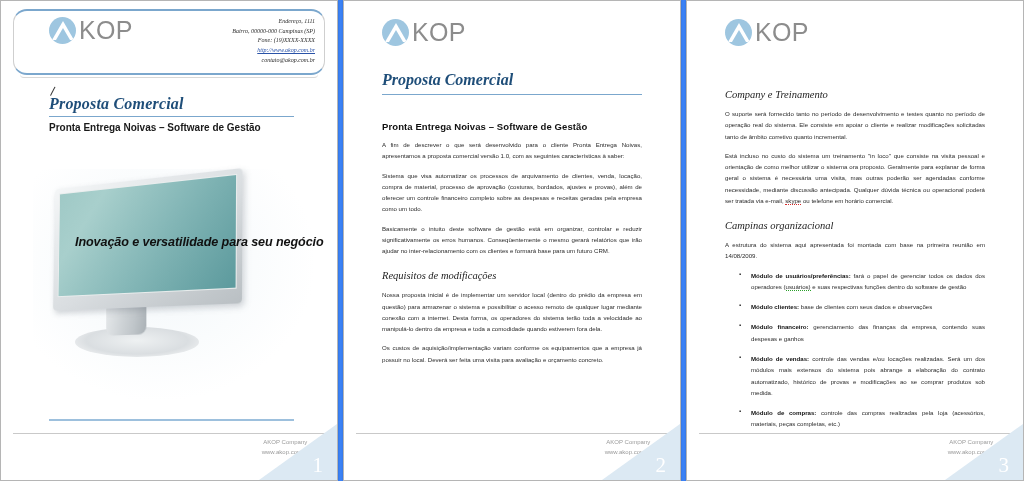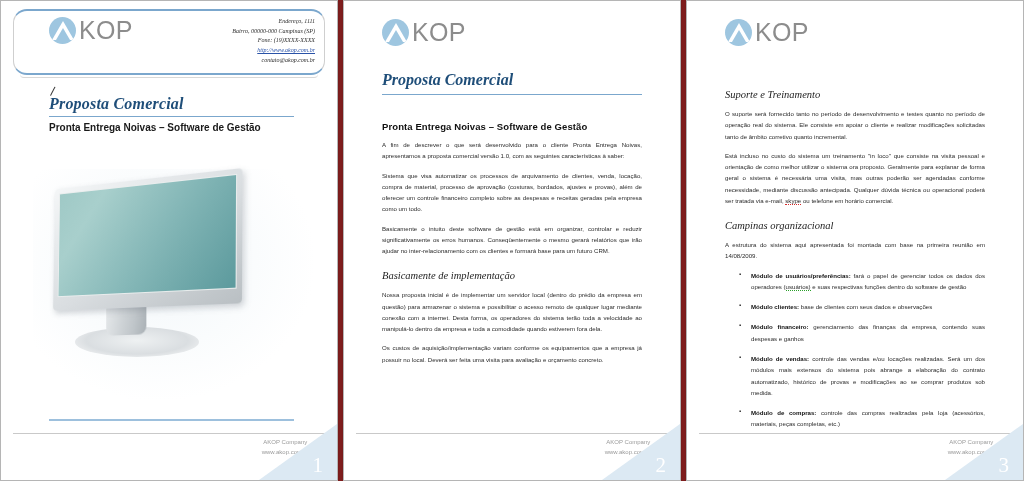--- a/index.html
+++ b/index.html
@@ -6,21 +6,21 @@
   html, body {
     width: 1024px; height: 481px;
     background: #c8c8c8;
     font-family: "Liberation Sans", sans-serif;
     overflow: hidden;
   }
   .viewer {
     width: 1024px; height: 481px;
     display: flex;
     gap: 5px;
-    background: #7f1d1d;
+    background: #3b82f6;
     align-items: center;
   }
   .page {
     position: relative;
     background: #ffffff;
     flex: 1 1 0;
     height: 481px;
     overflow: hidden;
     border: 1px solid #b5b5b5;
     box-shadow: 0 0 2px rgba(0,0,0,.18);
@@ -254,20 +254,21 @@
       <div class="p1-title-rule"></div>
       <div class="p1-subtitle">Pronta Entrega Noivas – Software de Gestão</div>
 
       <div class="monitor-wrap">
         <div class="mon-glow"></div>
         <div class="mon-stand-base"></div>
         <div class="mon-stand-neck"></div>
         <div class="mon-body">
           <div class="mon-screen"></div>
         </div>
+        <div class="mon-tagline">Inovação e versatilidade para seu negócio</div>
       </div>
 
       <div class="p1-bottom-rule"></div>
 
       <div class="footer-rule"></div>
       <div class="footer-text">
         <div>AKOP Company</div>
         <div>www.akop.com.br</div>
       </div>
       <div class="corner-triangle"></div>
@@ -285,21 +286,21 @@
       <div class="tp-title">Proposta Comercial</div>
       <div class="tp-title-rule"></div>
 
       <div class="tp-body">
         <div class="tp-h2">Pronta Entrega Noivas – Software de Gestão</div>
         <p class="tp-p">A fim de descrever o que será desenvolvido para o cliente Pronta Entrega Noivas, apresentamos a proposta comercial versão 1.0, com as seguintes características à saber:</p>
 
         <p class="tp-p">Sistema que visa automatizar os processos de arquivamento de clientes, venda, locação, compra de material, processo de aprovação (costuras, bordados, ajustes e provas), além de oferecer um controle financeiro completo sobre as despesas e receitas geradas pela empresa como um todo.</p>
         <p class="tp-p">Basicamente o intuito deste software de gestão está em organizar, controlar e reduzir significativamente os erros humanos. Conseqüentemente o mesmo gerará relatórios que irão ajudar no inter-relacionamento com os clientes e formará base para um futuro CRM.</p>
 
-        <div class="tp-h3">Basicamente de implementação</div>
+        <div class="tp-h3">Requisitos de modificações</div>
         <p class="tp-p">Nossa proposta inicial é de implementar um servidor local (dentro do prédio da empresa em questão) para armazenar o sistema e possibilitar o acesso remoto de qualquer lugar mediante conexão com a internet. Desta forma, os operadores do sistema terão toda a velocidade ao manipulá-lo dentro da empresa e toda a comodidade quando estiverem fora dela.</p>
         <p class="tp-p">Os custos de aquisição/implementação variam conforme os equipamentos que a empresa já possuir no local. Deverá ser feita uma visita para avaliação e orçamento concreto.</p>
       </div>
 
       <div class="footer-rule"></div>
       <div class="footer-text">
         <div>AKOP Company</div>
         <div>www.akop.com.br</div>
       </div>
       <div class="corner-triangle"></div>
@@ -308,21 +309,21 @@
   </div>
 
   <div class="page">
     <div class="page-inner">
       <div class="logo tp-logo">
         <span class="logo-mark"></span>
         <span class="logo-text">KOP</span>
       </div>
 
       <div class="tp-body p3-body">
-        <div class="tp-h3" style="margin-top:0">Suporte e Treinamento</div>
+        <div class="tp-h3" style="margin-top:0">Company e Treinamento</div>
         <p class="tp-p">O suporte será fornecido tanto no período de desenvolvimento e testes quanto no período de operação real do sistema. Ele consiste em apoiar o cliente e realizar modificações solicitadas tanto de âmbito corretivo quanto incremental.</p>
         <p class="tp-p"><span>Está incluso no custo do sistema um treinamento "in loco" que consiste na visita pessoal e orientação de como melhor utilizar o sistema ora proposto. Geralmente para explanar de forma geral o sistema é necessária uma visita, mas outras poderão ser agendadas conforme necessidade, mediante discussão antecipada. Qualquer dúvida técnica ou operacional poderá ser tratada via e-mail, </span><span class="sp-red">skype</span><span> ou telefone em horário comercial.</span></p>
 
         <div class="tp-h3">Campinas organizacional</div>
         <p class="tp-p">A estrutura do sistema aqui apresentada foi montada com base na primeira reunião em 14/08/2009.</p>
 
         <ul class="tp-ul">
           <li class="tp-li"><b>Módulo de usuários/preferências:</b><span> fará o papel de gerenciar todos os dados dos operadores (</span><span class="sp-green">usuários)</span><span> e suas respectivas funções dentro do software de gestão</span></li>
           <li class="tp-li"><b>Módulo clientes:</b><span> base de clientes com seus dados e observações</span></li>
           <li class="tp-li"><b>Módulo financeiro:</b><span> gerenciamento das finanças da empresa, contendo suas despesas e ganhos</span></li>

